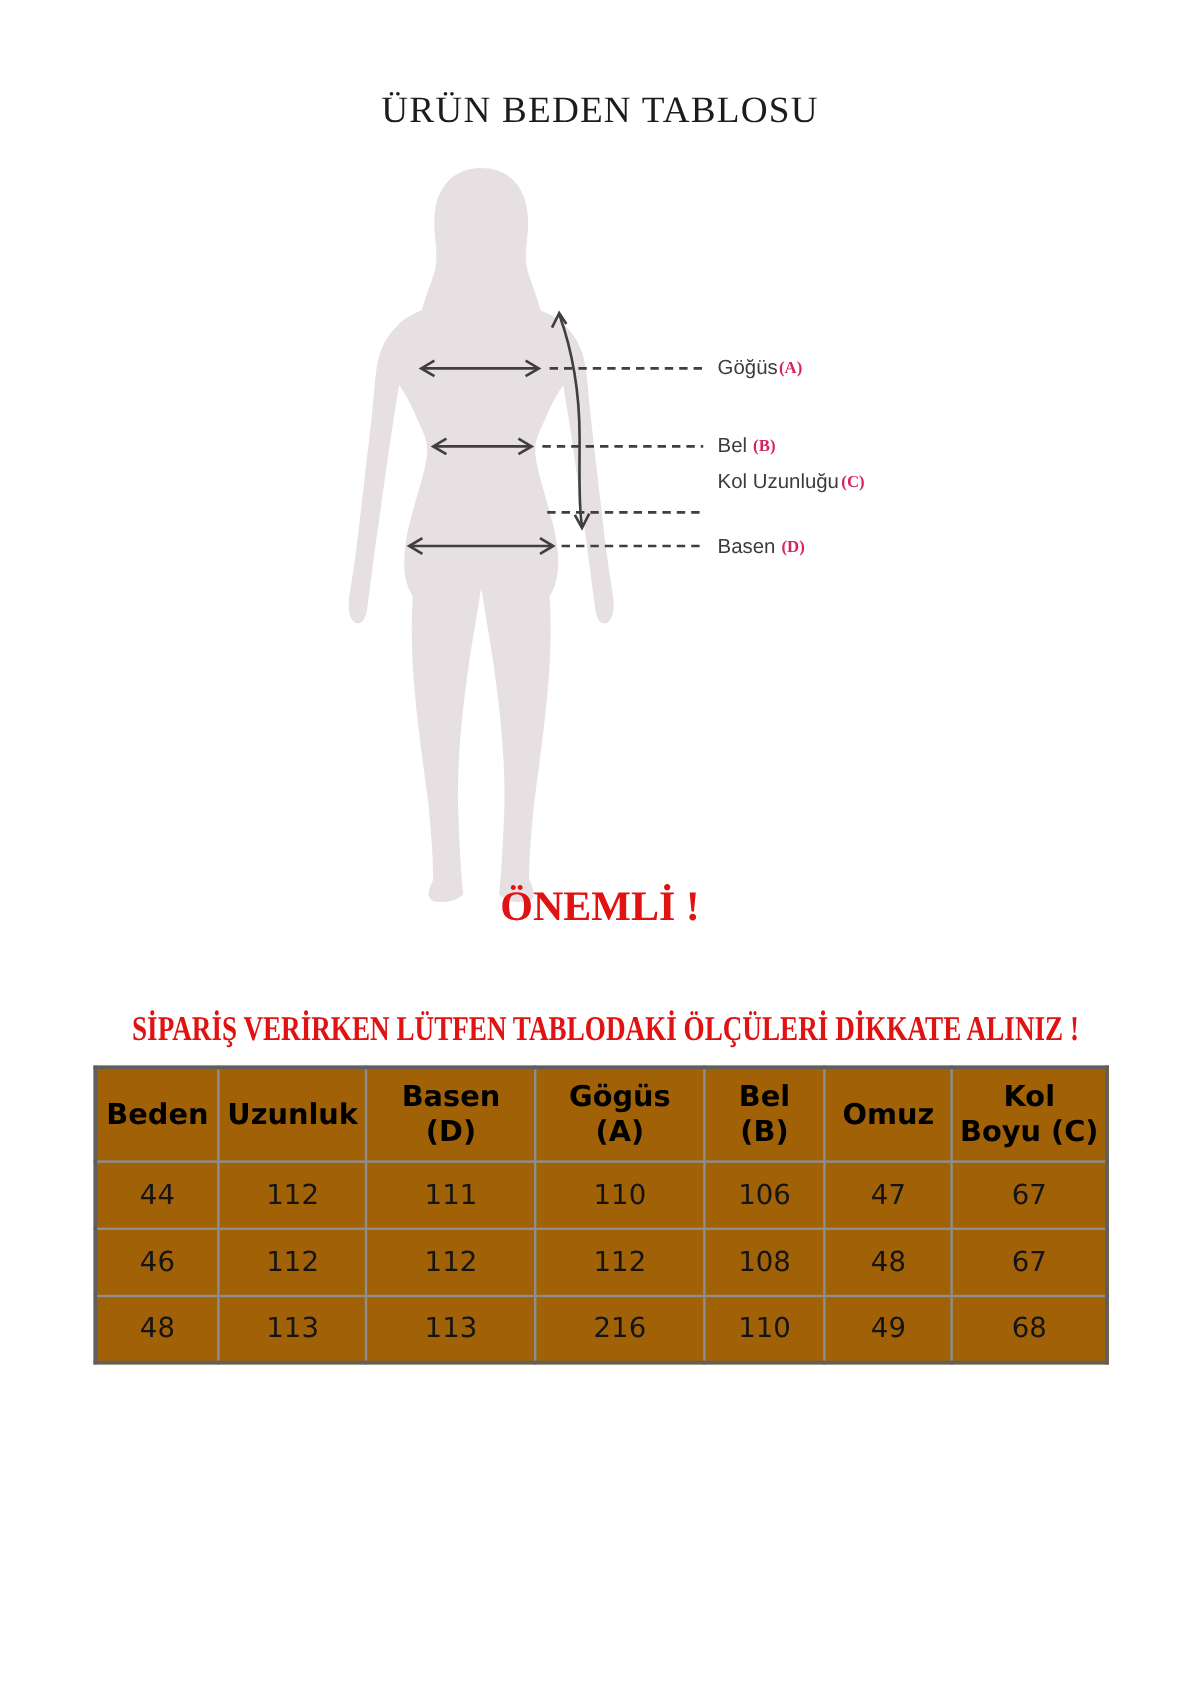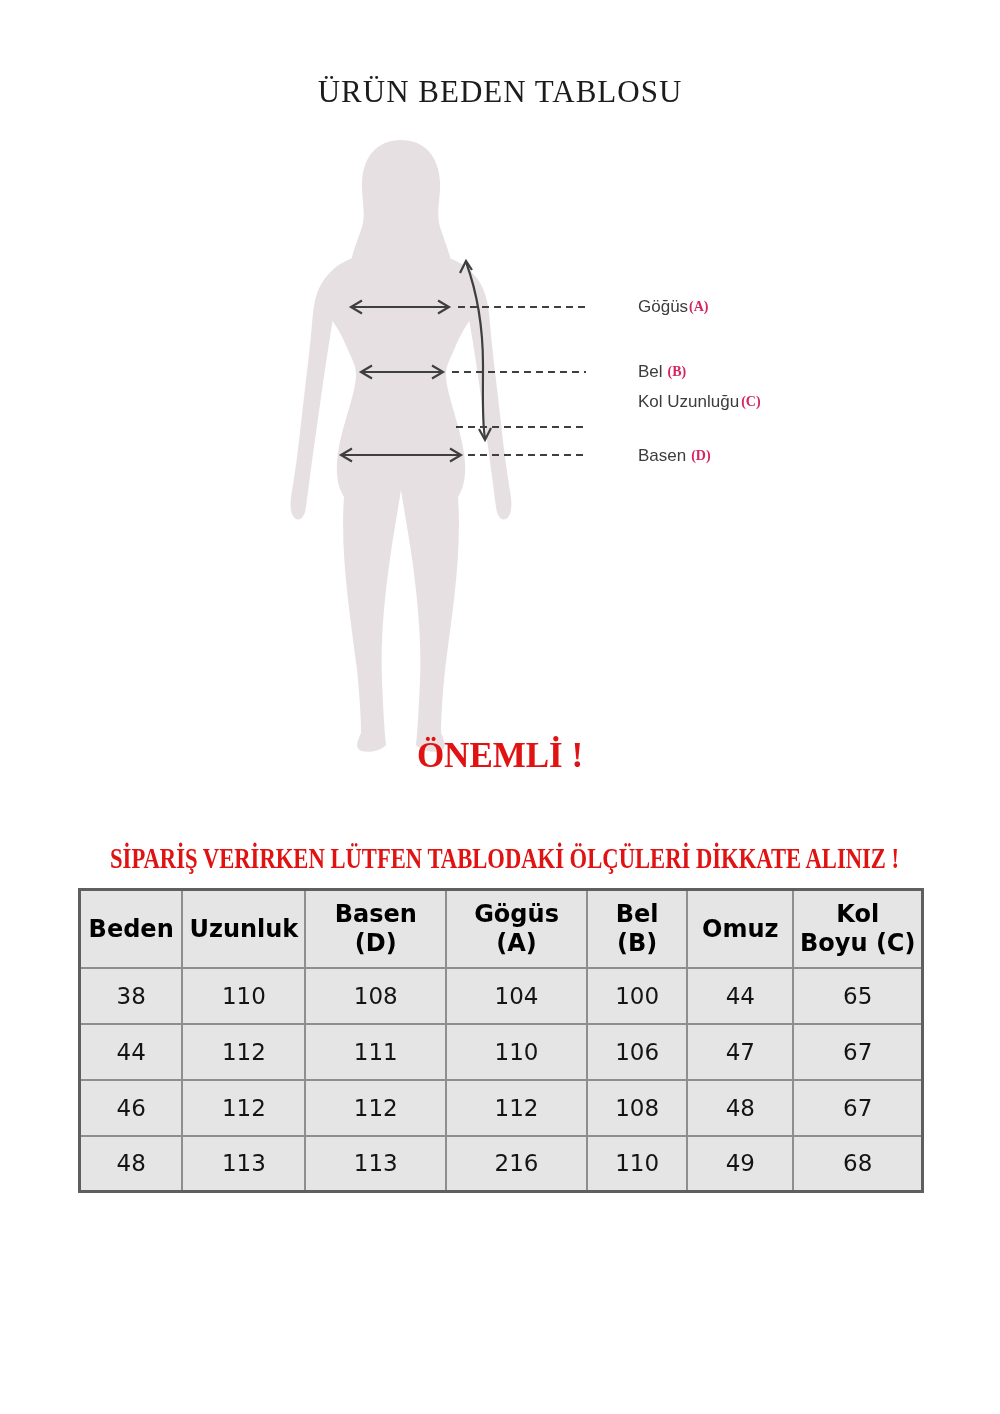--- a/index.html
+++ b/index.html
@@ -31,21 +31,20 @@
   }
   .mlabel {
     position: absolute;
     left: 598px;
     height: 20px;
     line-height: 20px;
     font-family: "Liberation Sans", sans-serif;
     font-size: 17px;
     color: #3c3c3c;
     white-space: nowrap;
-    margin-left: 40px;
   }
   .mletter {
     font-family: "Liberation Serif", serif;
     font-weight: bold;
     font-size: 14px;
     color: #d6245f;
     position: relative;
     top: -1px;
   }
   .important {
@@ -71,21 +70,21 @@
     transform-origin: 50% 50%;
     white-space: nowrap;
   }
   .size-table {
     position: absolute;
     left: 78px; top: 888px;
     width: 846px;
     border-collapse: collapse;
     border: 3px solid #5f5f5f;
     table-layout: fixed;
-    background: #e5e5e5;
+    background: #a16207;
   }
   .size-table th, .size-table td {
     border: 2px solid #8e8e8e;
     text-align: center;
     vertical-align: middle;
     font-family: "DejaVu Sans", sans-serif;
   }
   .size-table th {
     height: 78px;
     font-size: 24px;
@@ -241,29 +240,20 @@
         <th>Uzunluk</th>
         <th>Basen (D)</th>
         <th>Gögüs (A)</th>
         <th>Bel (B)</th>
         <th>Omuz</th>
         <th>Kol Boyu (C)</th>
       </tr>
     </thead>
     <tbody>
       <tr>
-        <td>38</td>
-        <td>110</td>
-        <td>108</td>
-        <td>104</td>
-        <td>100</td>
-        <td>44</td>
-        <td>65</td>
-      </tr>
-      <tr>
         <td>44</td>
         <td>112</td>
         <td>111</td>
         <td>110</td>
         <td>106</td>
         <td>47</td>
         <td>67</td>
       </tr>
       <tr>
         <td>46</td>

